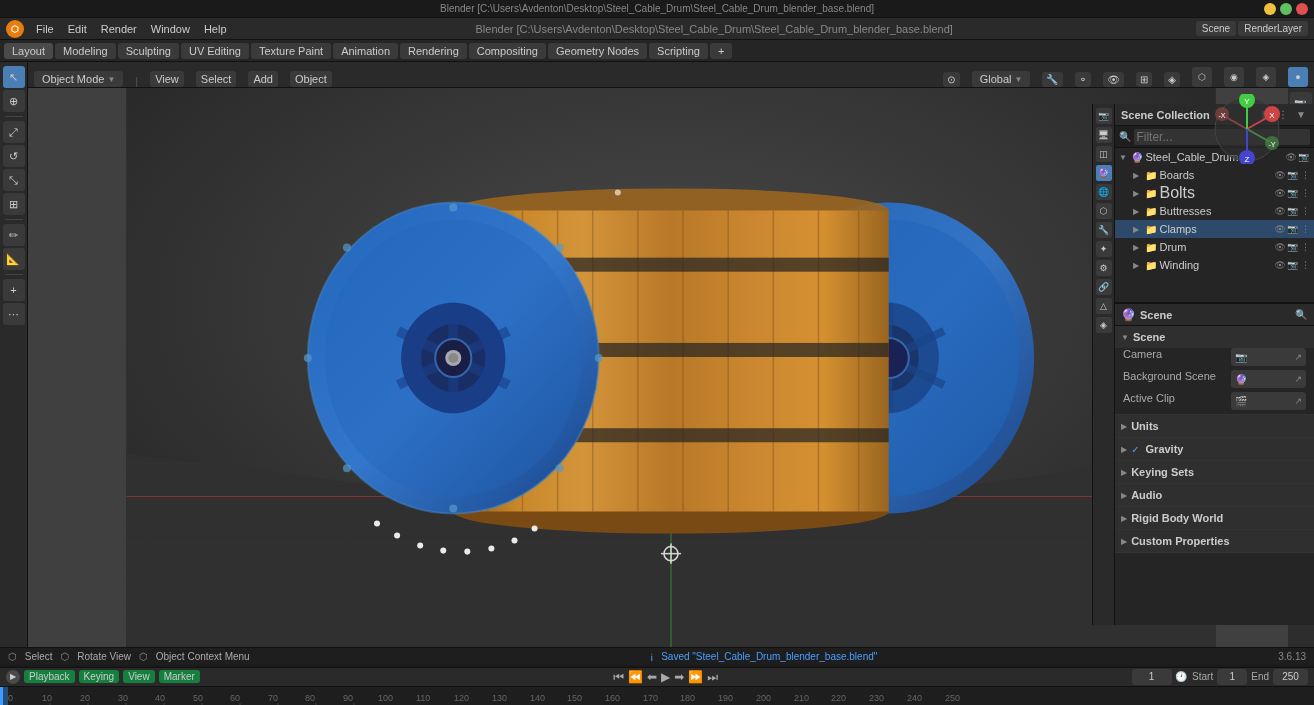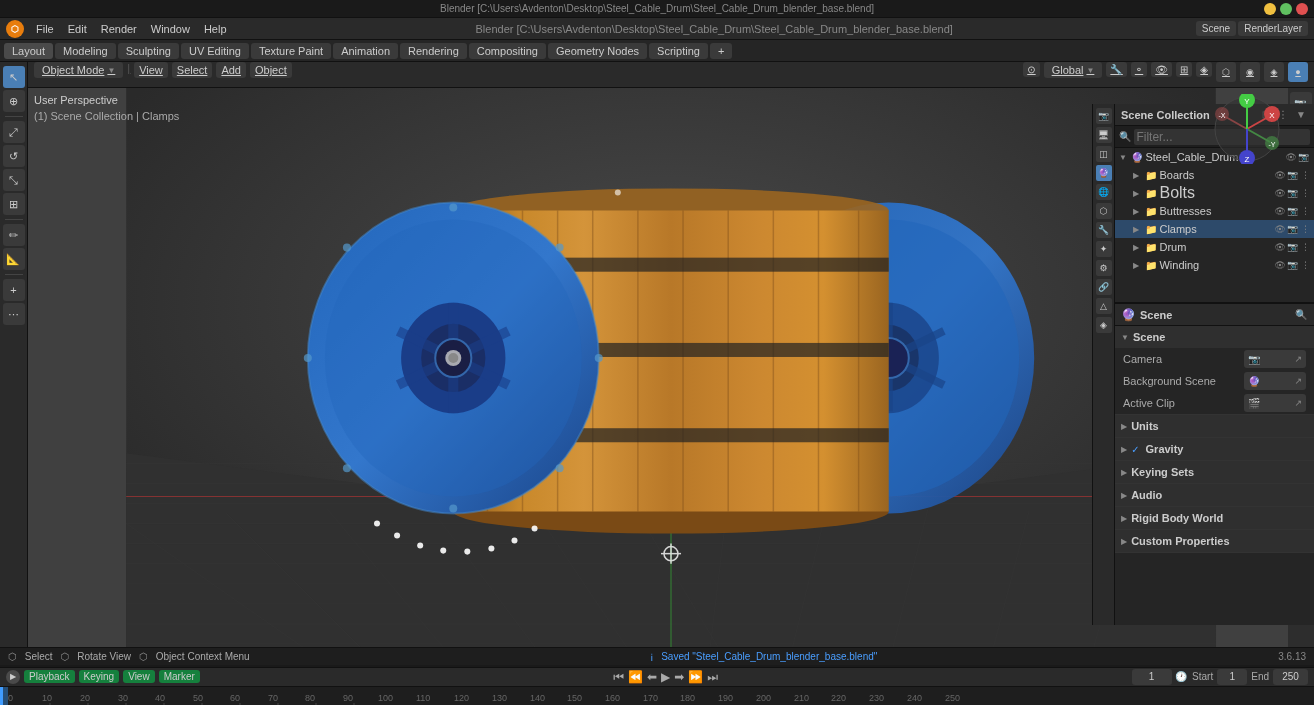--- a/index.html
+++ b/index.html
@@ -162,24 +162,24 @@
       height: 22px;
       background: #2f2f2f;
       display: flex; align-items: center;
       padding: 0 6px;
       cursor: pointer;
       gap: 4px;
     }
     .psh-arrow { color: #888; font-size: 8px; }
     .psh-label { font-size: 11px; font-weight: bold; color: #ccc; }
     .prop-row {
-      display: flex; align-items: center;
+      display: flex; 
       height: 22px;
       padding: 0 8px;
-      gap: 21px;
+      gap: 8px;
     }
     .prop-label {
       font-size: 11px;
       color: #aaa;
       width: 100px;
       flex-shrink: 0;
     }
     .prop-value {
       flex: 1;
       height: 18px;
@@ -379,21 +379,21 @@
     <div class="tool-separator"></div>
     <div class="tool-btn" title="Annotate">✏</div>
     <div class="tool-btn" title="Measure">📐</div>
     <div class="tool-separator"></div>
     <div class="tool-btn" title="Add">+</div>
     <div class="tool-btn" title="More">⋯</div>
   </div>
 
   <div id="viewport" style="flex:1;position:relative;background:#404040;overflow:hidden;">
 
-    <div id="viewport-header" style="position:absolute;top:0;left:0;right:0;height:26px;background:#2a2a2a;display:flex;align-items:flex-start;padding:0 6px;gap:4px;z-index:10;border-bottom:1px solid #111;text-decoration:underline;">
+    <div id="viewport-header" style="position:absolute;top:0;left:0;right:0;height:26px;background:#2a2a2a;display:flex;align-items:flex-end;padding:0 6px;gap:12px;z-index:10;border-bottom:1px solid #111;">
       <div class="vp-mode-btn">
         <span>Object Mode</span>
         <span style="color:#888;font-size:8px;">▼</span>
       </div>
       <span style="color:#555;">|</span>
       <div class="vp-header-btn">View</div>
       <div class="vp-header-btn">Select</div>
       <div class="vp-header-btn">Add</div>
       <div class="vp-header-btn">Object</div>
       <div style="flex:1;"></div>
@@ -410,24 +410,20 @@
       <div style="padding:2px 4px;background:#3a3a3a;border-radius:3px;font-size:10px;cursor:pointer;">👁</div>
       <div style="padding:2px 4px;background:#3a3a3a;border-radius:3px;font-size:10px;cursor:pointer;">⊞</div>
       <div style="padding:2px 4px;background:#3a3a3a;border-radius:3px;font-size:10px;cursor:pointer;">◈</div>
 
       <div class="vsb">⬡</div>
       <div class="vsb">◉</div>
       <div class="vsb">◈</div>
       <div class="vsb active">●</div>
     </div>
 
-    <div id="viewport-info" style="position:absolute;top:30px;left:6px;z-index:5;">
-      <div style="font-size:11px;color:#ccc;">User Perspective</div>
-      <div style="font-size:11px;color:#aaa;">(1) Scene Collection | Clamps</div>
-    </div>
 
     <svg id="drum-svg" viewBox="0 0 1086 601" style="position:absolute;inset:0;width:100%;height:100%;">
 
       <defs>
         <radialGradient id="bgGrad" cx="50%" cy="40%" r="60%">
           <stop offset="0%" stop-color="#4a4a4a"></stop>
           <stop offset="100%" stop-color="#2a2a2a"></stop>
         </radialGradient>
         <linearGradient id="woodGrad" x1="0%" y1="0%" x2="100%" y2="0%">
           <stop offset="0%" stop-color="#8a5a20"></stop>

